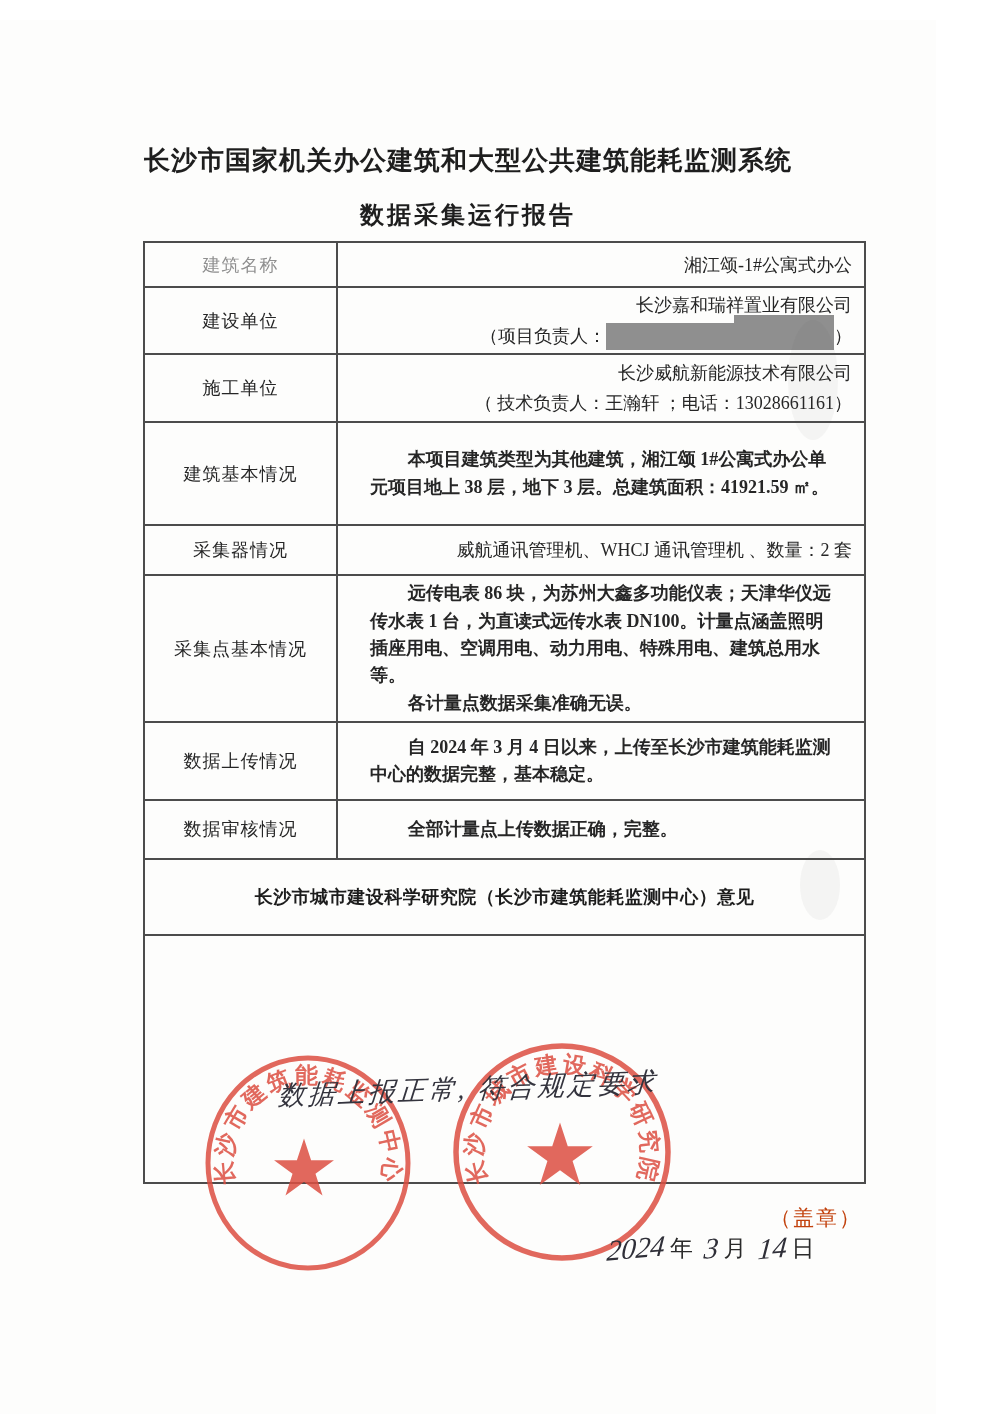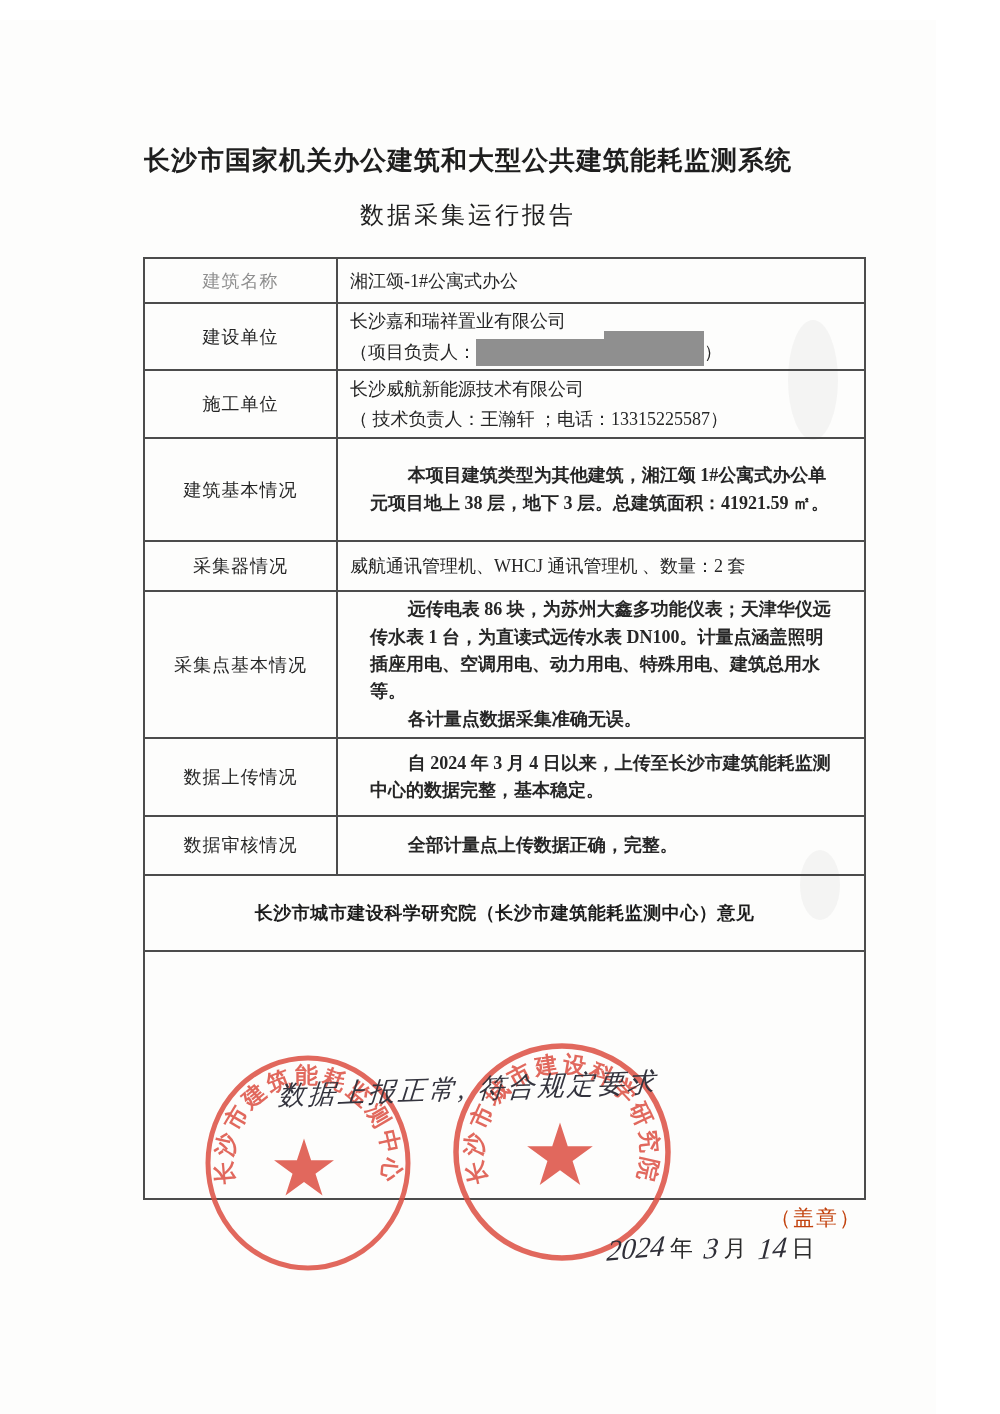--- a/index.html
+++ b/index.html
@@ -10,33 +10,33 @@
     margin-top:20px;
   }
   .title-1{
     position:absolute;top:123px;left:0;width:100%;text-align:center;
     font-family:"Liberation Sans","DejaVu Sans",sans-serif;
     font-weight:bold;font-size:26px;letter-spacing:1px;color:#1e1e1e;margin:0;
   }
   .title-2{
     position:absolute;top:179px;left:0;width:100%;text-align:center;
     font-family:"Liberation Sans","DejaVu Sans",sans-serif;
-    font-weight:normal;font-size:24px;letter-spacing:3px;color:#1e1e1e;margin:0;
+    font-weight:bold;font-size:24px;letter-spacing:3px;color:#1e1e1e;margin:0;
   }
   table.report{
-    position:absolute;left:143px;top:237px;width:723px;
+    position:absolute;left:143px;top:221px;width:723px;
     border-collapse:collapse;table-layout:fixed;
   }
   table.report td{
     border:2px solid #4c4c4c;font-size:18px;vertical-align:middle;
     padding:2px 12px;
   }
   td.label-cell{width:167px;text-align:center;padding:2px 4px;letter-spacing:1px;}
   td.label-cell.faded{color:#8f8f8f;}
-  td.value-cell{text-align:left;}
+  td.value-cell{text-align:right;}
   td.value-cell.left{text-align:left;padding:4px 32px;font-weight:bold;}
   p.para{margin:0;line-height:1.52;text-align:left;}
   p.indent{text-indent:2.1em;}
   .two-line{line-height:1.7;}
   .redaction{
     display:inline-block;width:228px;height:27px;vertical-align:middle;
     background:var(--redaction-color,#8f8f8f);position:relative;top:-1px;
   }
   .redaction .step{
     position:absolute;right:0;top:-8px;width:100px;height:10px;
@@ -87,21 +87,21 @@
         <td class="label-cell">建设单位</td>
         <td class="value-cell two-line">
           <span>长沙嘉和瑞祥置业有限公司</span><br>
           <span>（项目负责人：</span><span class="redaction"><span class="step"></span></span><span>）</span>
         </td>
       </tr>
       <tr style="height:68px;padding-left:44px;">
         <td class="label-cell">施工单位</td>
         <td class="value-cell two-line">
           <span>长沙威航新能源技术有限公司</span><br>
-          <span>（ 技术负责人：王瀚轩 ；电话：13315225587）</span>
+          <span>（ 技术负责人：王瀚轩 ；电话：13028661161）</span>
         </td>
       </tr>
       <tr style="height:103px;">
         <td class="label-cell">建筑基本情况</td>
         <td class="value-cell left">
           <p class="para indent">本项目建筑类型为其他建筑，湘江颂 1#公寓式办公单元项目地上 38 层，地下 3 层。总建筑面积：41921.59 ㎡。</p>
         </td>
       </tr>
       <tr style="height:50px;">
         <td class="label-cell">采集器情况</td>

